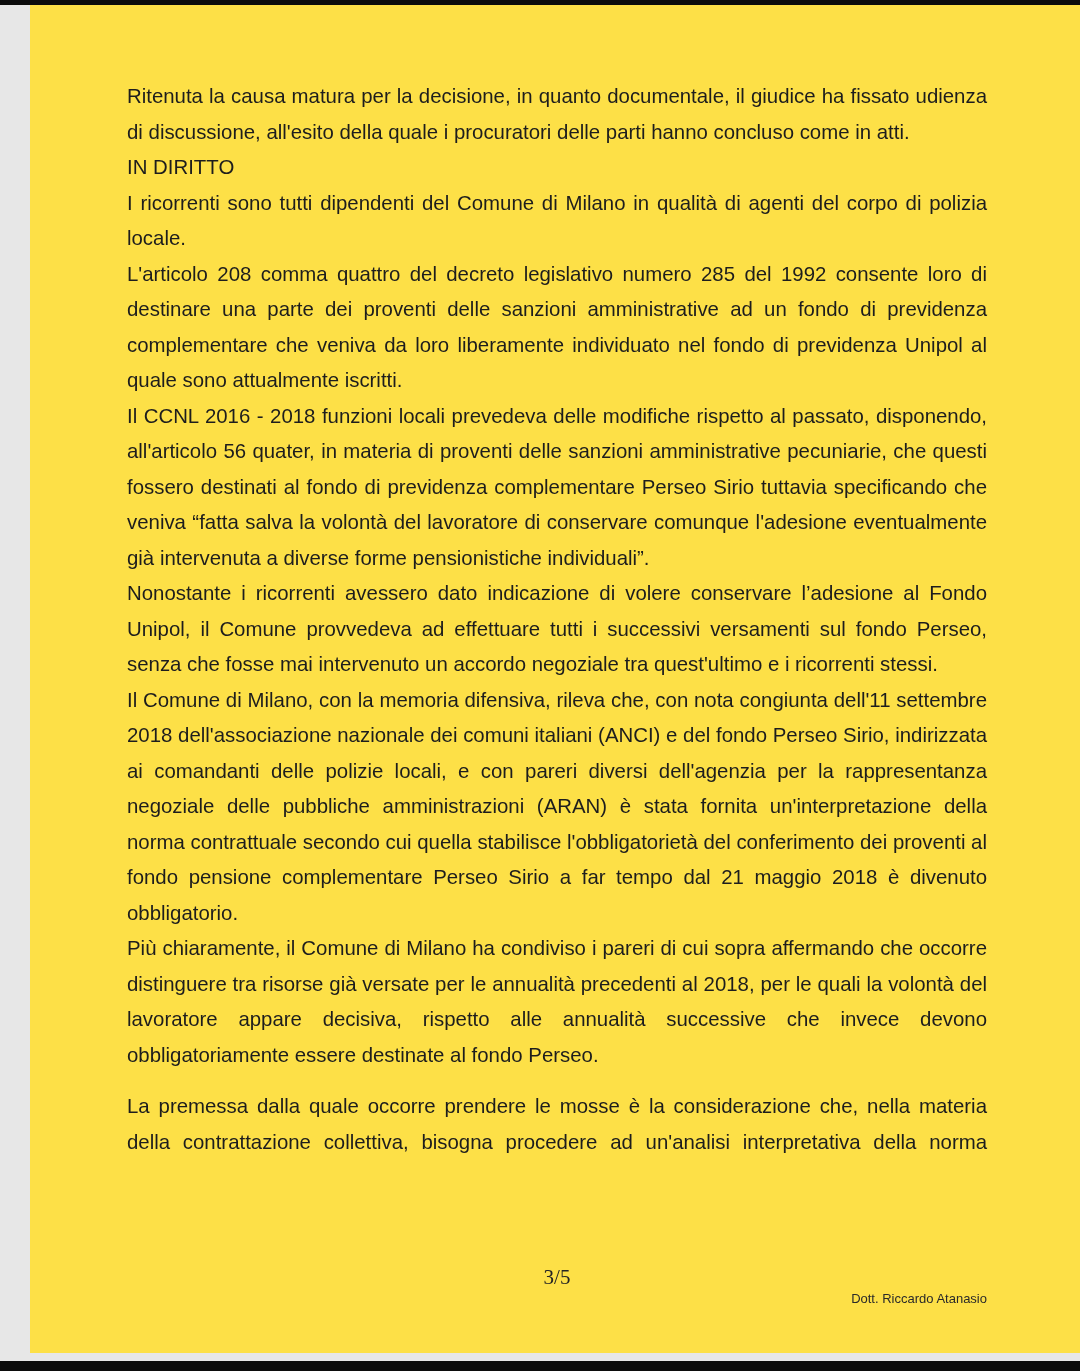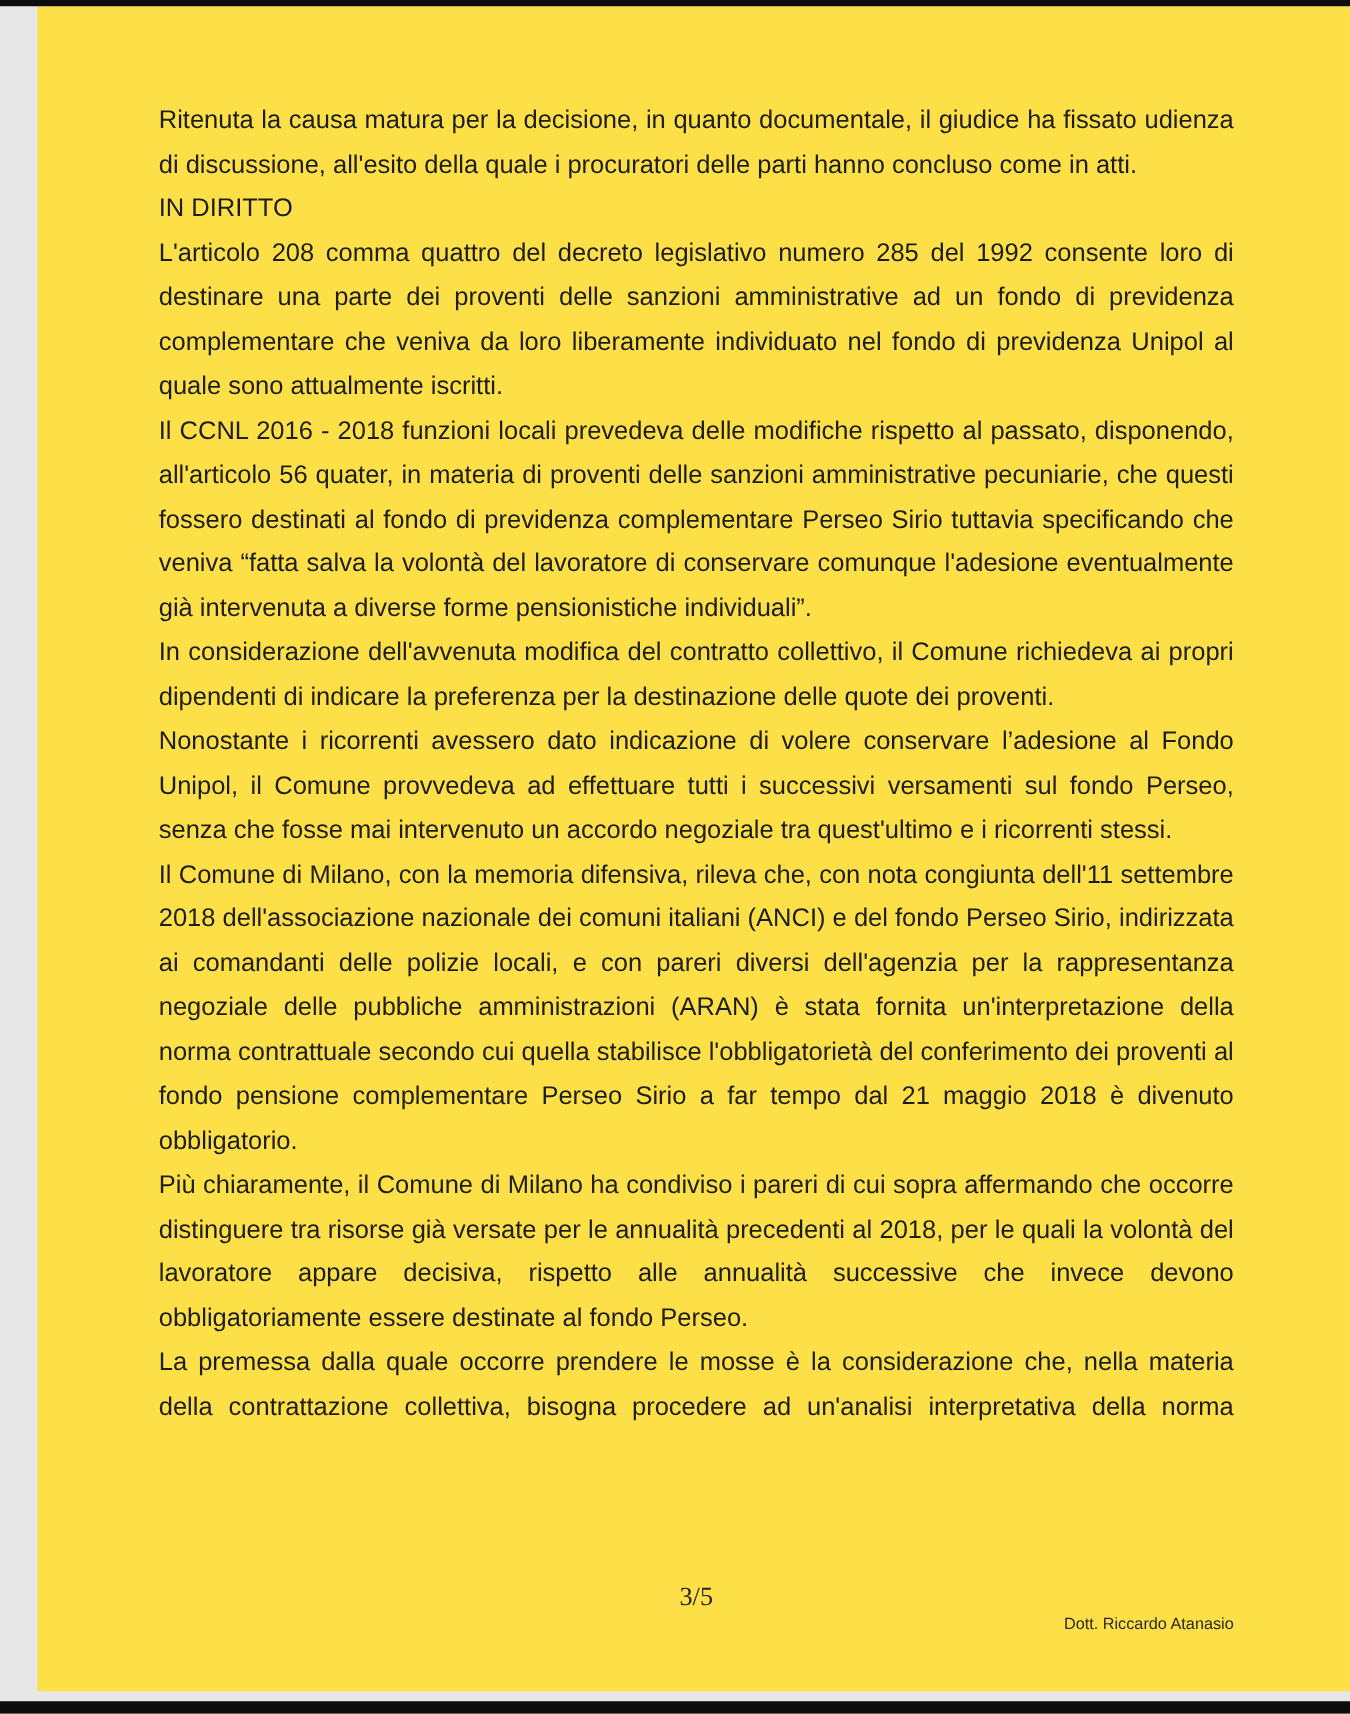--- a/index.html
+++ b/index.html
@@ -36,21 +36,21 @@
   .doc {
     position: absolute; left: 97px; top: 74px;
     width: 860px;
     color: #1d1d1d;
     font-size: 20.4px;
     line-height: 35.5px;
     text-align: justify;
   }
   p.para { margin: 0; padding: 0; }
   p.heading { font-weight: normal; text-align: left; }
-  p.justify-last { text-align-last: justify; }
+  p.justify-last { text-align-last: justify; margin-top: 16px; }
   .italic { }
   .page-number {
     position: absolute; left: 97px; top: 1262px;
     width: 860px; text-align: center;
     font-family: "Liberation Serif", serif;
     font-size: 21px; line-height: 1;
     color: #242424;
   }
   .signature {
     position: absolute; left: 97px; top: 1287px;
@@ -63,23 +63,23 @@
 <body>
 
 <div class="viewer-bar-top"></div>
 <div class="gutter-left"></div>
 <div class="gutter-right"></div>
 
 <div class="page">
   <div class="doc">
       <p class="para"><span>Ritenuta la causa matura per la decisione, in quanto documentale, il giudice ha fissato udienza di discussione, all'esito della quale i procuratori delle parti hanno concluso come in atti.</span></p>
       <p class="para heading"><span>IN DIRITTO</span></p>
+      <p class="para"><span>I ricorrenti sono tutti dipendenti del Comune di Milano in qualità di agenti del corpo di polizia locale.</span></p>
       <p class="para"><span>L'articolo 208 comma quattro del decreto legislativo numero 285 del 1992 consente loro di destinare una parte dei proventi delle sanzioni amministrative ad un fondo di previdenza complementare che veniva da loro liberamente individuato nel fondo di previdenza Unipol al quale sono attualmente iscritti.</span></p>
       <p class="para"><span>Il CCNL 2016 - 2018 funzioni locali prevedeva delle modifiche rispetto al passato, disponendo, all'articolo 56 quater, in materia di proventi delle sanzioni amministrative pecuniarie, che questi fossero destinati al fondo di previdenza complementare Perseo Sirio tuttavia specificando che veniva “</span><span class="italic">fatta salva la volontà del lavoratore di conservare comunque l'adesione eventualmente già intervenuta a diverse forme pensionistiche individuali</span><span>”.</span></p>
-      <p class="para"><span>In considerazione dell'avvenuta modifica del contratto collettivo, il Comune richiedeva ai propri dipendenti di indicare la preferenza per la destinazione delle quote dei proventi.</span></p>
       <p class="para"><span>Nonostante i ricorrenti avessero dato indicazione di volere conservare l’adesione al Fondo Unipol, il Comune provvedeva ad effettuare tutti i successivi versamenti sul fondo Perseo, senza che fosse mai intervenuto un accordo negoziale tra quest'ultimo e i ricorrenti stessi.</span></p>
       <p class="para"><span>Il Comune di Milano, con la memoria difensiva, rileva che, con nota congiunta dell'11 settembre 2018 dell'associazione nazionale dei comuni italiani (ANCI) e del fondo Perseo Sirio, indirizzata ai comandanti delle polizie locali, e con pareri diversi dell'agenzia per la rappresentanza negoziale delle pubbliche amministrazioni (ARAN) è stata fornita un'interpretazione della norma contrattuale secondo cui quella stabilisce l'obbligatorietà del conferimento dei proventi al fondo pensione complementare Perseo Sirio a far tempo dal 21 maggio 2018 è divenuto obbligatorio.</span></p>
       <p class="para"><span>Più chiaramente, il Comune di Milano ha condiviso i pareri di cui sopra affermando che occorre distinguere tra risorse già versate per le annualità precedenti al 2018, per le quali la volontà del lavoratore appare decisiva, rispetto alle annualità successive che invece devono obbligatoriamente essere destinate al fondo Perseo.</span></p>
       <p class="para justify-last"><span>La premessa dalla quale occorre prendere le mosse è la considerazione che, nella materia della contrattazione collettiva, bisogna procedere ad un'analisi interpretativa della norma</span></p>
     </div>
   <div class="page-number">3/5</div>
   <div class="signature">Dott. Riccardo Atanasio</div>
 </div>
 
 <div class="viewer-bar-bottom"></div>

